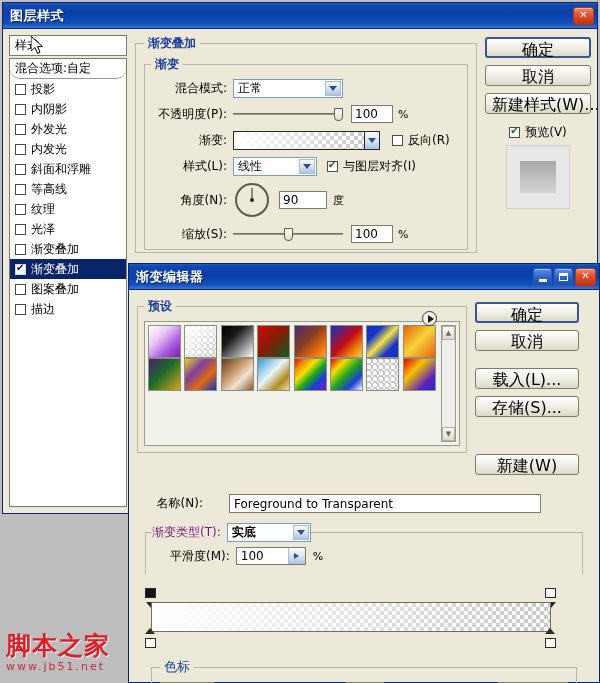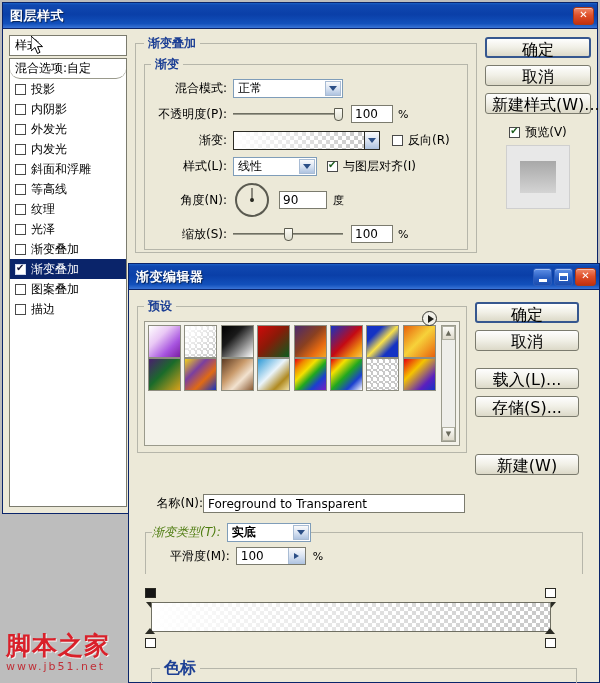--- a/index.html
+++ b/index.html
@@ -266,21 +266,21 @@
   }
   .stop.top { top: 0; }
   .stop.top .house { transform: rotate(180deg); }
   .stop.bottom { top: 45px; }
   .stop.top.filled .sq { background: #151515; }
 
   .colorstops-fs {
     margin: 8px 14px 0 14px; border: 1px solid #b6b6aa;
     padding: 4px 8px; height: 40px; overflow: hidden;
   }
-  .colorstops-fs > legend { color: #1c3f94; font-weight: bold; font-size: 16px; padding: 0 4px; }
+  .colorstops-fs > legend { color: #1c3f94; font-weight: normal; font-size: 13px; padding: 0 4px; }
   .cs-row { display: flex; align-items: center; gap: 6px; margin-top: 2px; }
   .cs-box { width: 54px; height: 18px; border: 1px solid #7b7b6e; background: #fff; }
   .cs-colorwell { width: 38px; height: 18px; border: 1px solid #7b7b6e; background: #dce9f6; }
 
   
   .watermark {
     position: absolute; left: 6px; top: 628px; width: 124px; height: 50px;
     display: flex; flex-direction: column; align-items: flex-start; justify-content: center;
     pointer-events: none;
   }
@@ -521,29 +521,29 @@
           <button class="xpbtn default">确定</button>
           <button class="xpbtn">取消</button>
           <div style="height:10px;"></div>
           <button class="xpbtn">载入(L)...</button>
           <button class="xpbtn">存储(S)...</button>
           <div style="height:30px;"></div>
           <button class="xpbtn">新建(W)</button>
         </div>
       </div>
 
-      <div class="name-row" style="margin-left:8px;">
+      <div class="name-row" style="margin-left:8px;gap:18px;">
         <span class="lbl" style="width:58px;">名称(N):</span>
-        <input class="txt" style="width: 262px; " value="Foreground to Transparent">
+        <input class="txt" style="width: 312px; margin-left: 8px;" value="Foreground to Transparent">
       </div>
 
       <fieldset class="grp" style="margin:10px 8px 0 8px;padding:2px 6px 6px 6px;border-bottom:none;">
         <legend style="padding:0;">
             <span style="display:flex;align-items:center;gap:6px;">
-          <span class="lbl" style="color:#4d7c0f;font-weight:normal;font-style:italic;">渐变类型(T):</span>
+          <span class="lbl" style="color:#701a75;font-weight:normal;">渐变类型(T):</span>
           <span class="fakeselect" style="width:84px;">
             <span>实底</span>
             <span class="arrow"></span>
           </span>
         </span>
           </legend>
         <div class="row" style="height:24px;margin-left:18px;">
           <span class="lbl">平滑度(M):</span>
           <span class="spin" style="margin-left:6px;">
             <span class="val">100</span>

